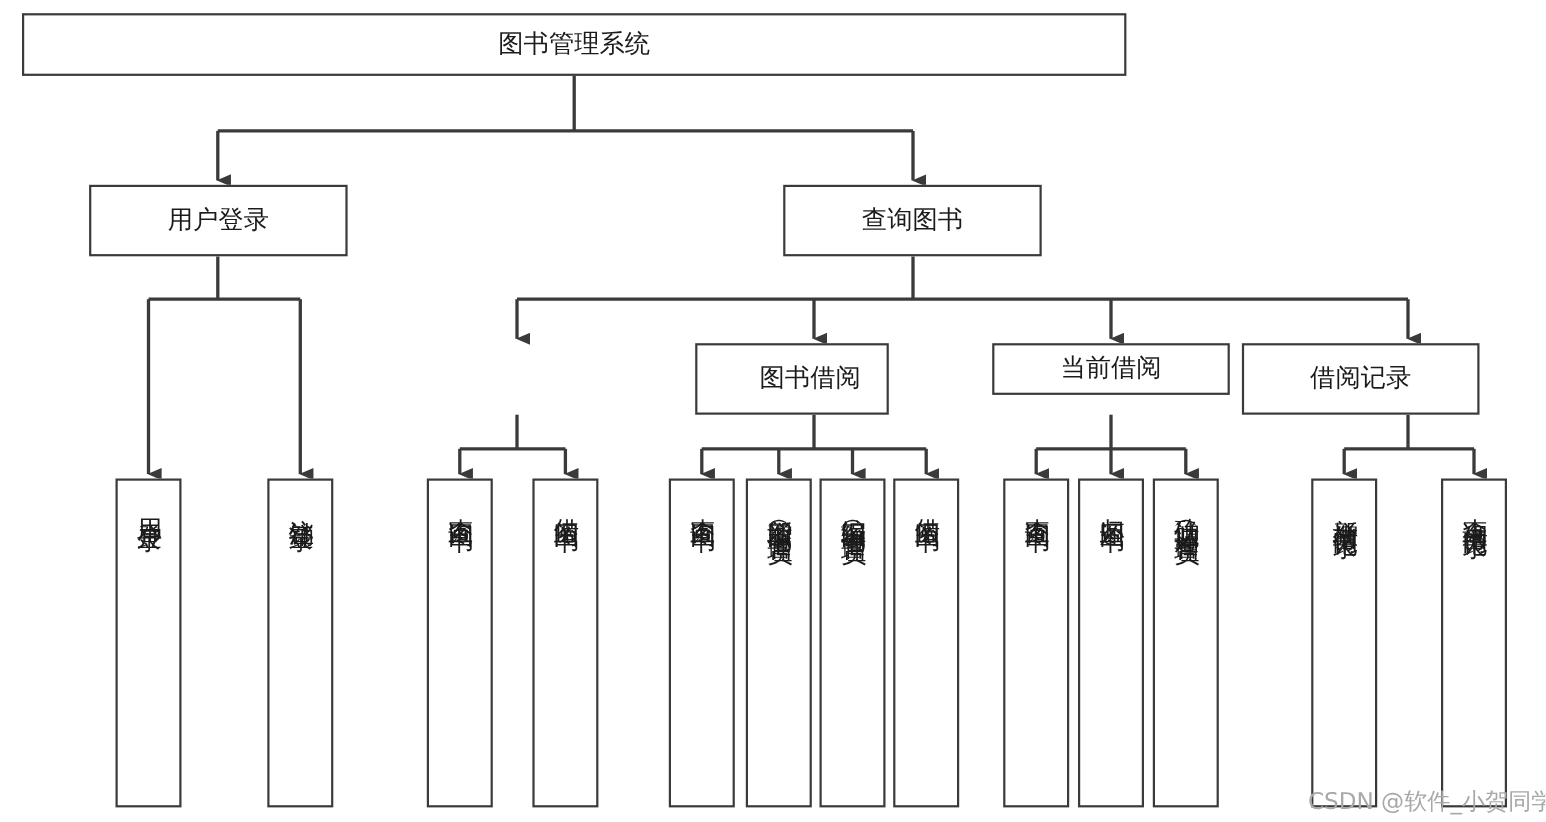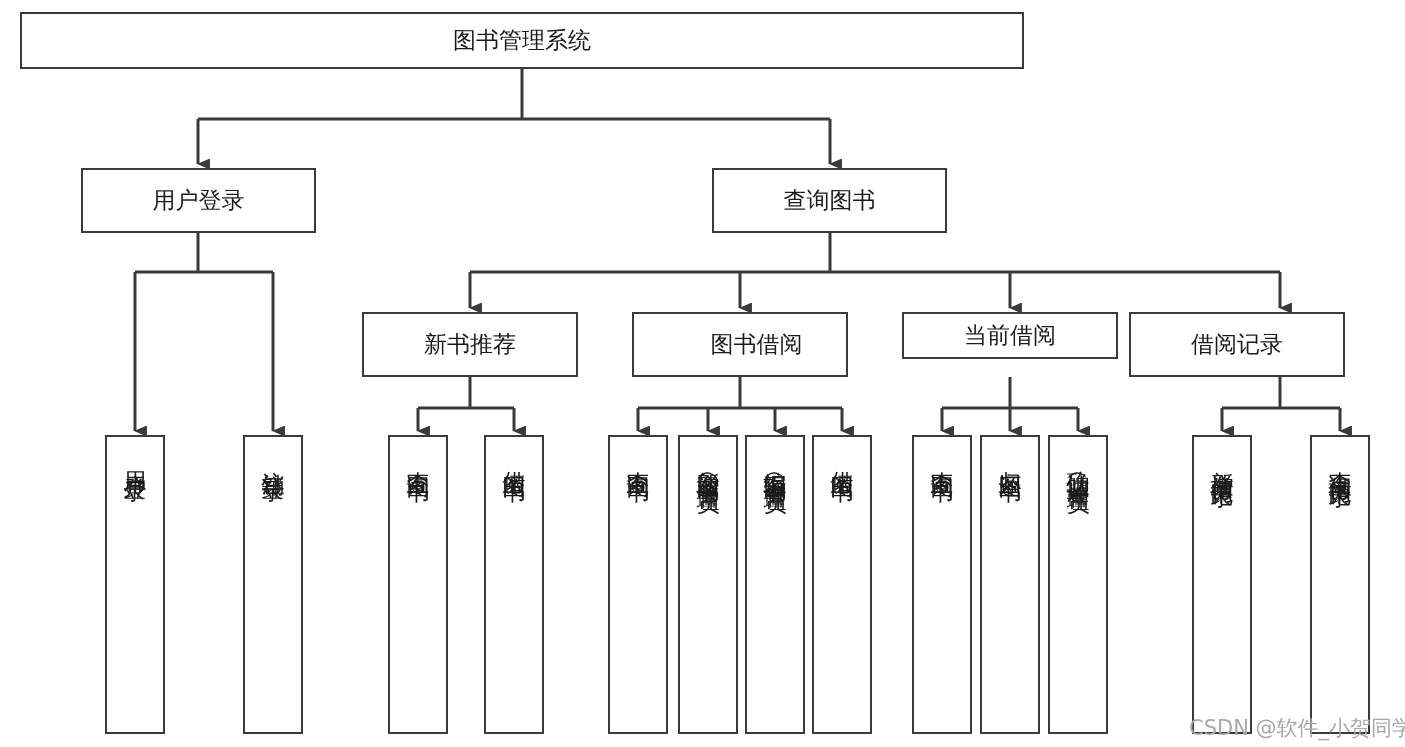--- a/index.html
+++ b/index.html
@@ -131,24 +131,21 @@
     <span class="label">图书管理系统</span>
   </div>
 
   <div class="node horiz" style="left:81px; top:168px; width:235px; height:65px;">
     <span class="label">用户登录</span>
   </div>
   <div class="node horiz" style="left:712px; top:168px; width:235px; height:65px;">
     <span class="label">查询图书</span>
   </div>
 
-  <div class="node horiz" style="left:362px; top:312px; width:216px; height:65px;">
-    <span class="label">新书推荐</span>
-  </div>
-  <div class="node horiz" style="left:632px; top:312px; width:216px; height:65px;padding-left:33px;">
+  <div class="node horiz" style="left:632px; top:312px; width:176px; height:65px;padding-left:33px;">
     <span class="label">图书借阅</span>
   </div>
   <div class="node horiz" style="left:902px; top:312px; width:216px; height:47px;">
     <span class="label">当前借阅</span>
   </div>
   <div class="node horiz" style="left:1129px; top:312px; width:216px; height:65px;">
     <span class="label">借阅记录</span>
   </div>
 
   <div class="node leaf" style="left:105px; top:435px; width:60px; height:299px;">

